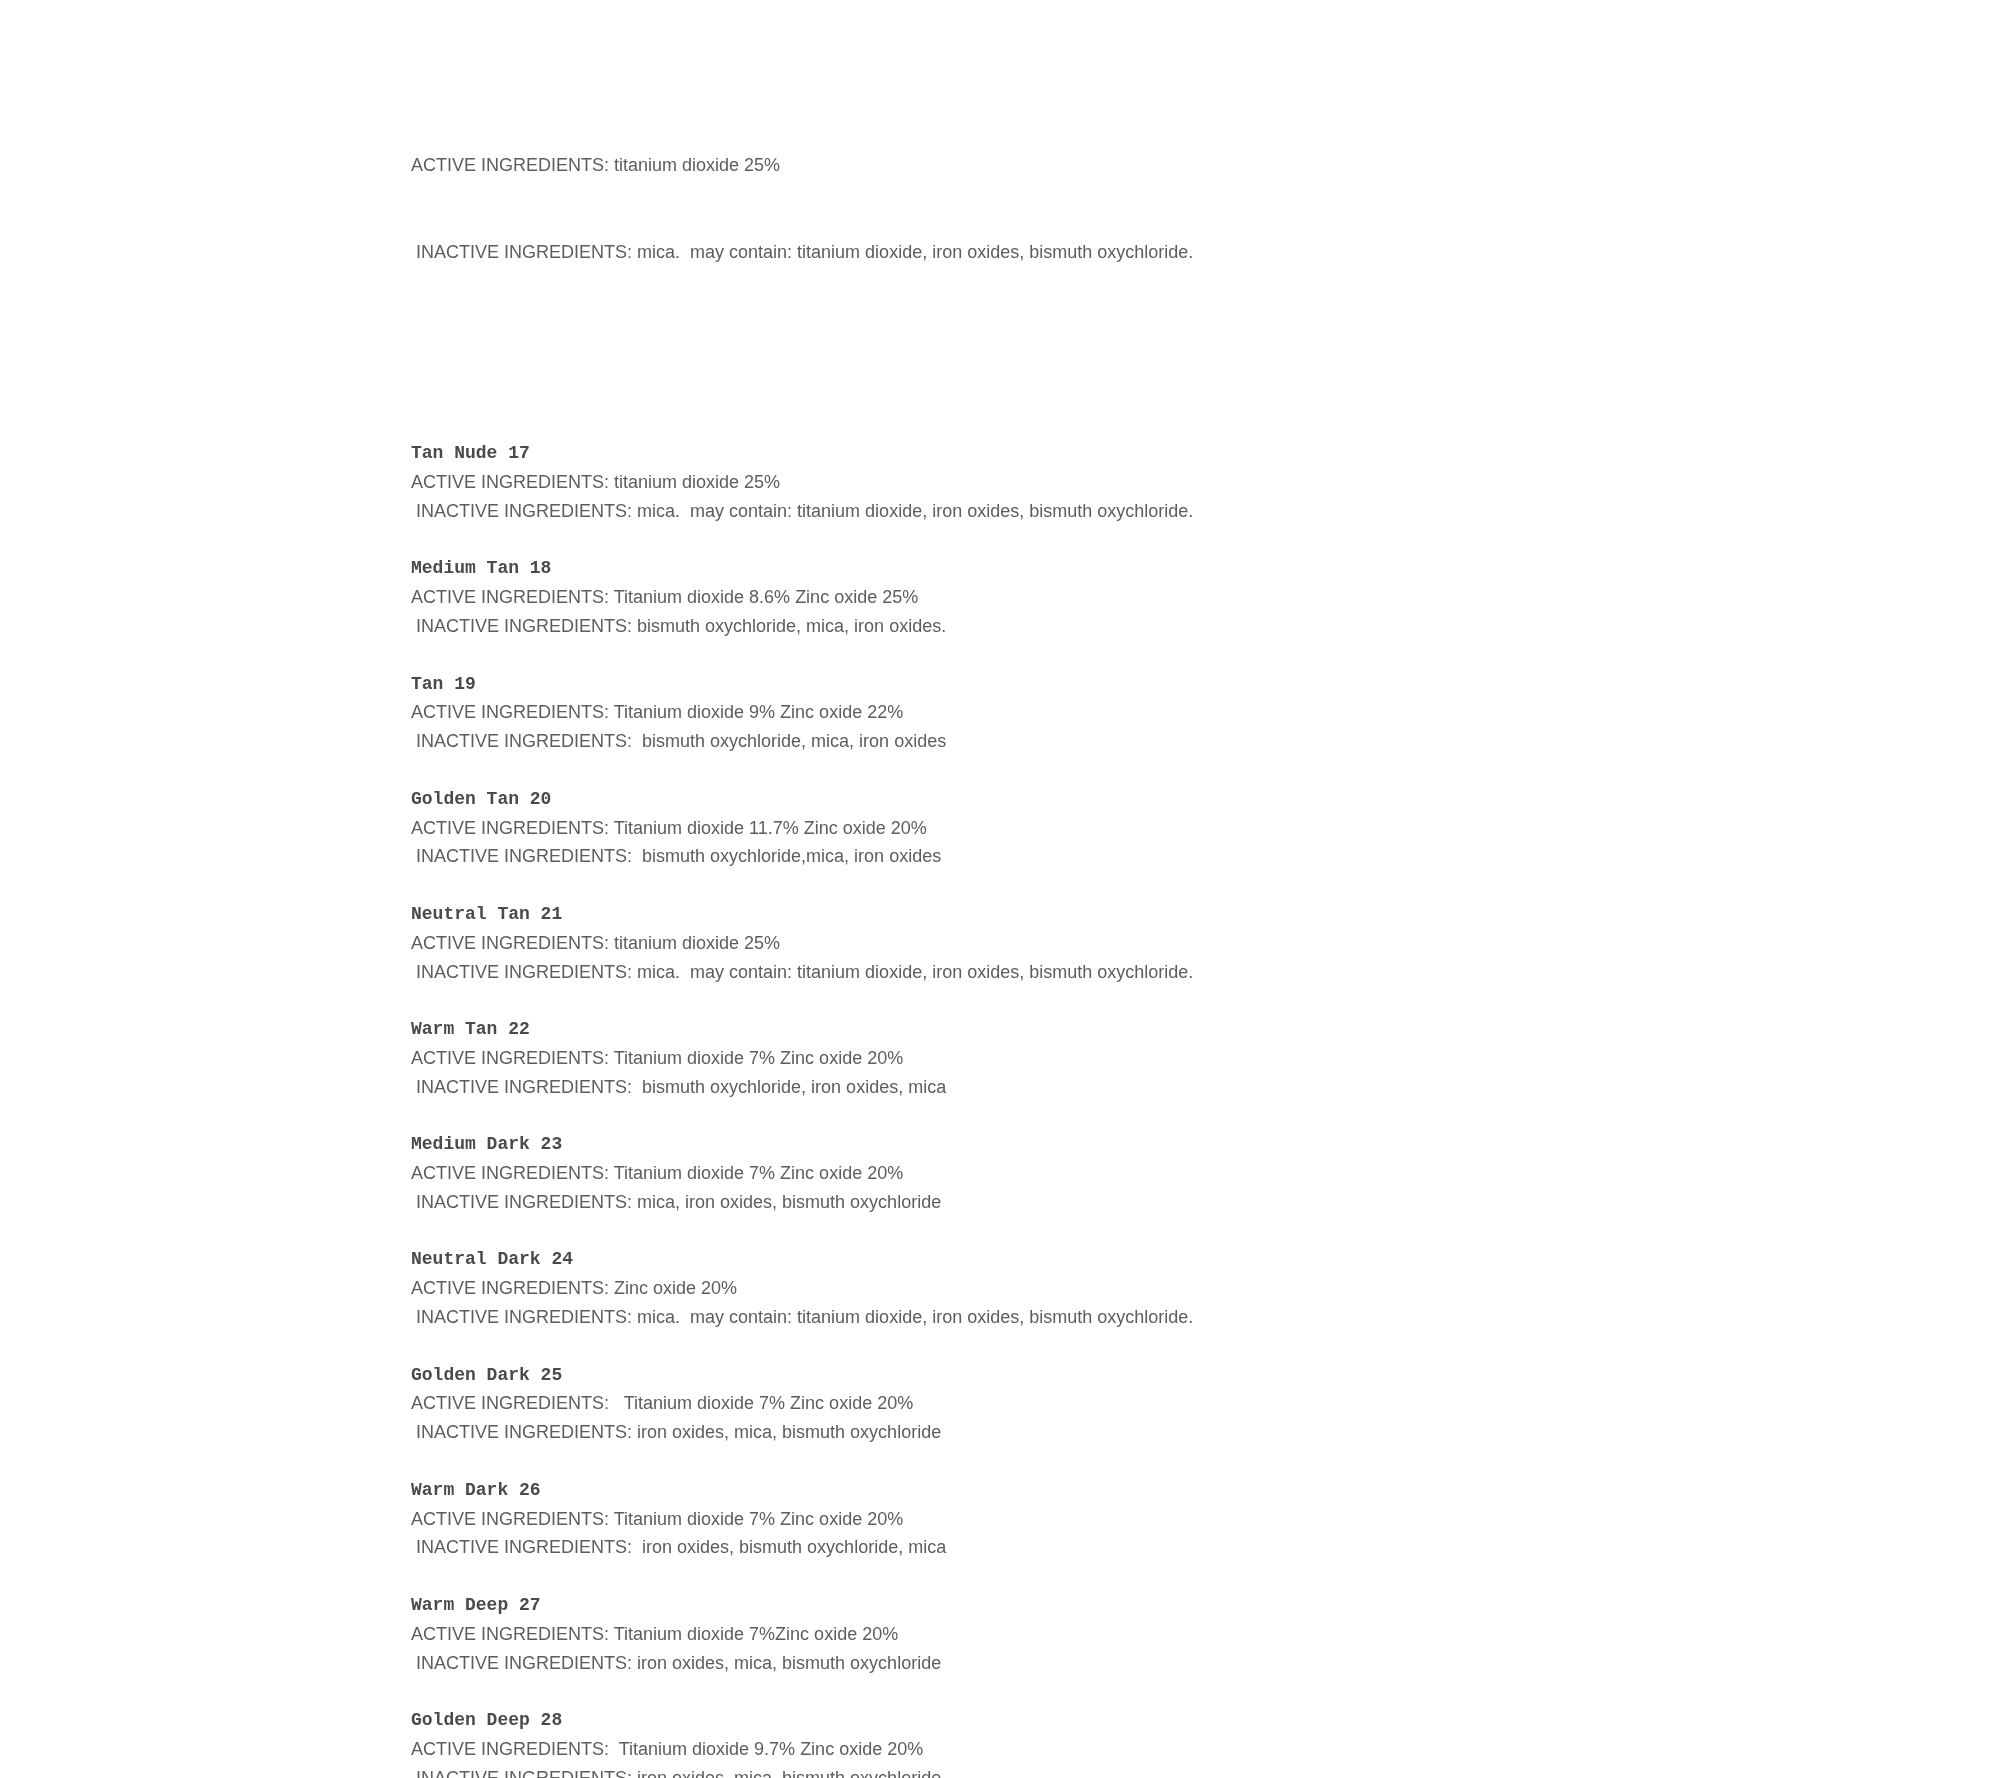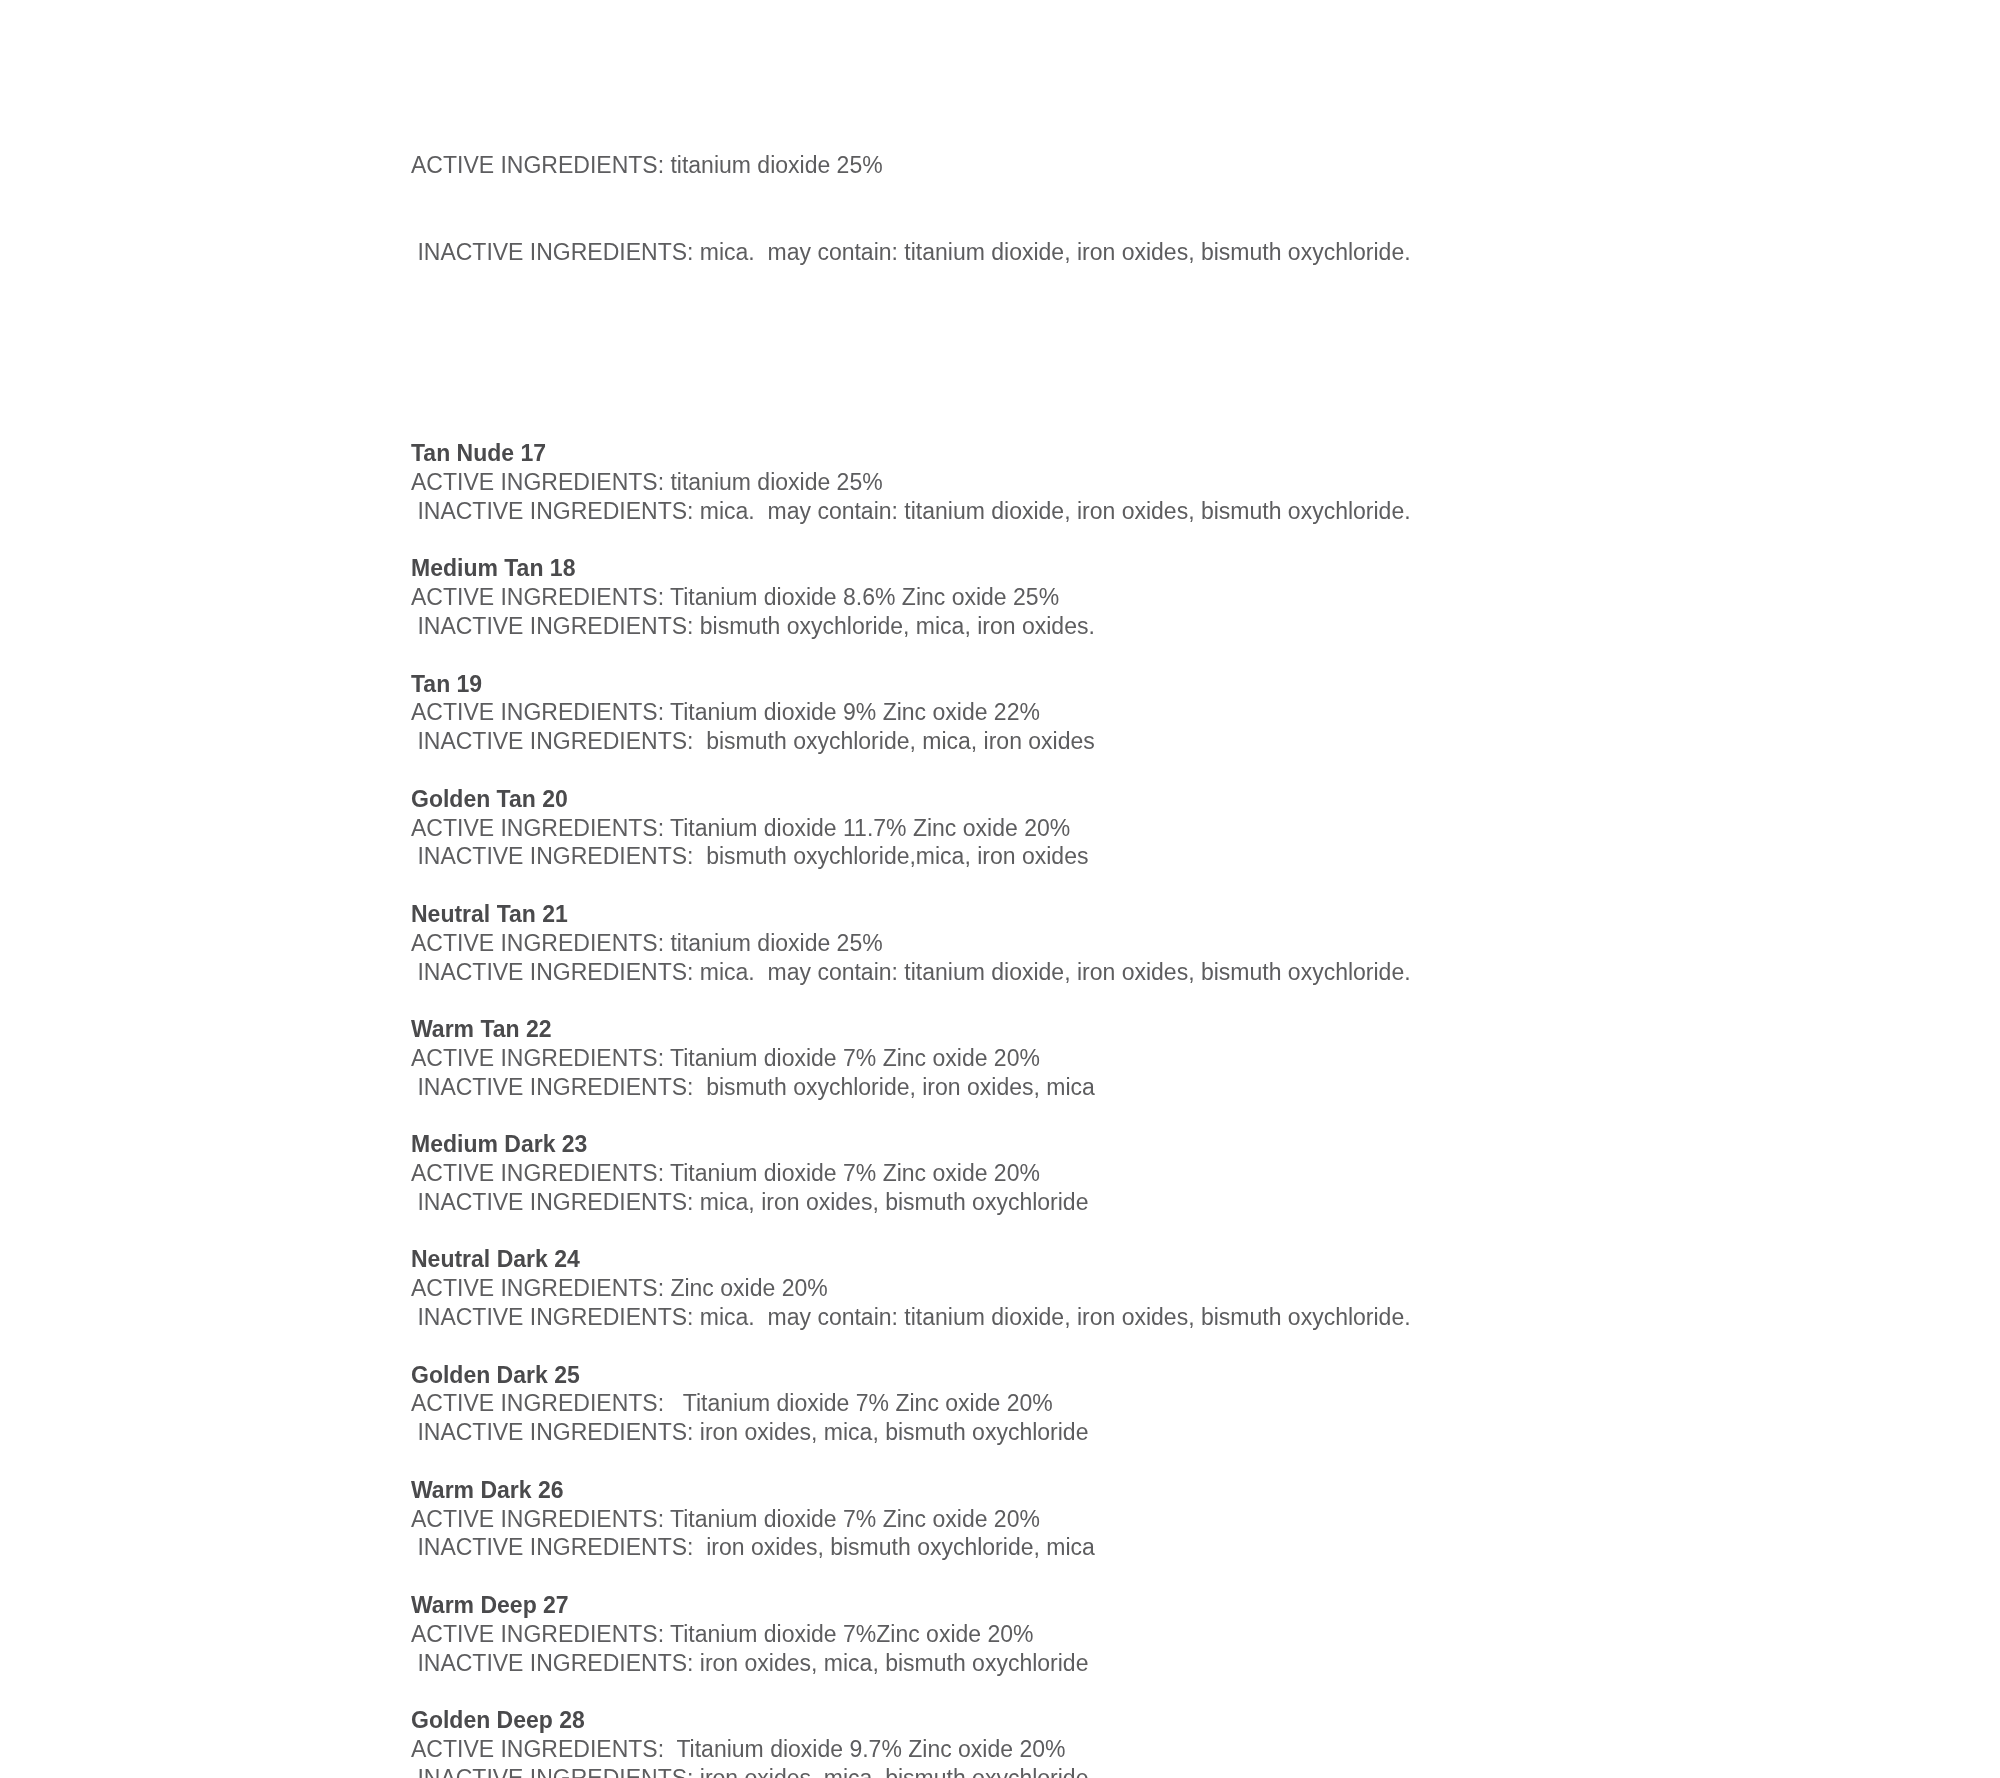--- a/index.html
+++ b/index.html
@@ -11,37 +11,38 @@
     width: 2000px;
     height: 1778px;
     overflow: hidden;
   }
   .doc {
     box-sizing: border-box;
     width: 2000px;
     height: 1416px;
     padding: 36px 40px 0 411px;
     font-family: "Liberation Sans", "DejaVu Sans", sans-serif;
-    font-size: 23px;
+    font-size: 18px;
     line-height: 28.8px;
     color: var(--body-text, #5d5d5f);
     white-space: pre;
   }
   .line {
     white-space: pre;
   }
   .section-intro {
     margin-bottom: 57.6px; 
   }
   .shade-section {
     margin-bottom: 28.8px; 
   }
   .shade-name {
     font-weight: 700;
     color: var(--heading-text, #4a4a4c);
+    font-family: Liberation Mono, monospace;
   }
 </style>
 </head>
 <body>
 
 <div class="doc">
   <div class="section-intro">
     <div class="line">ACTIVE INGREDIENTS: titanium dioxide 25%</div>
     <div class="line"> INACTIVE INGREDIENTS: mica.  may contain: titanium dioxide, iron oxides, bismuth oxychloride.</div>
   </div>

